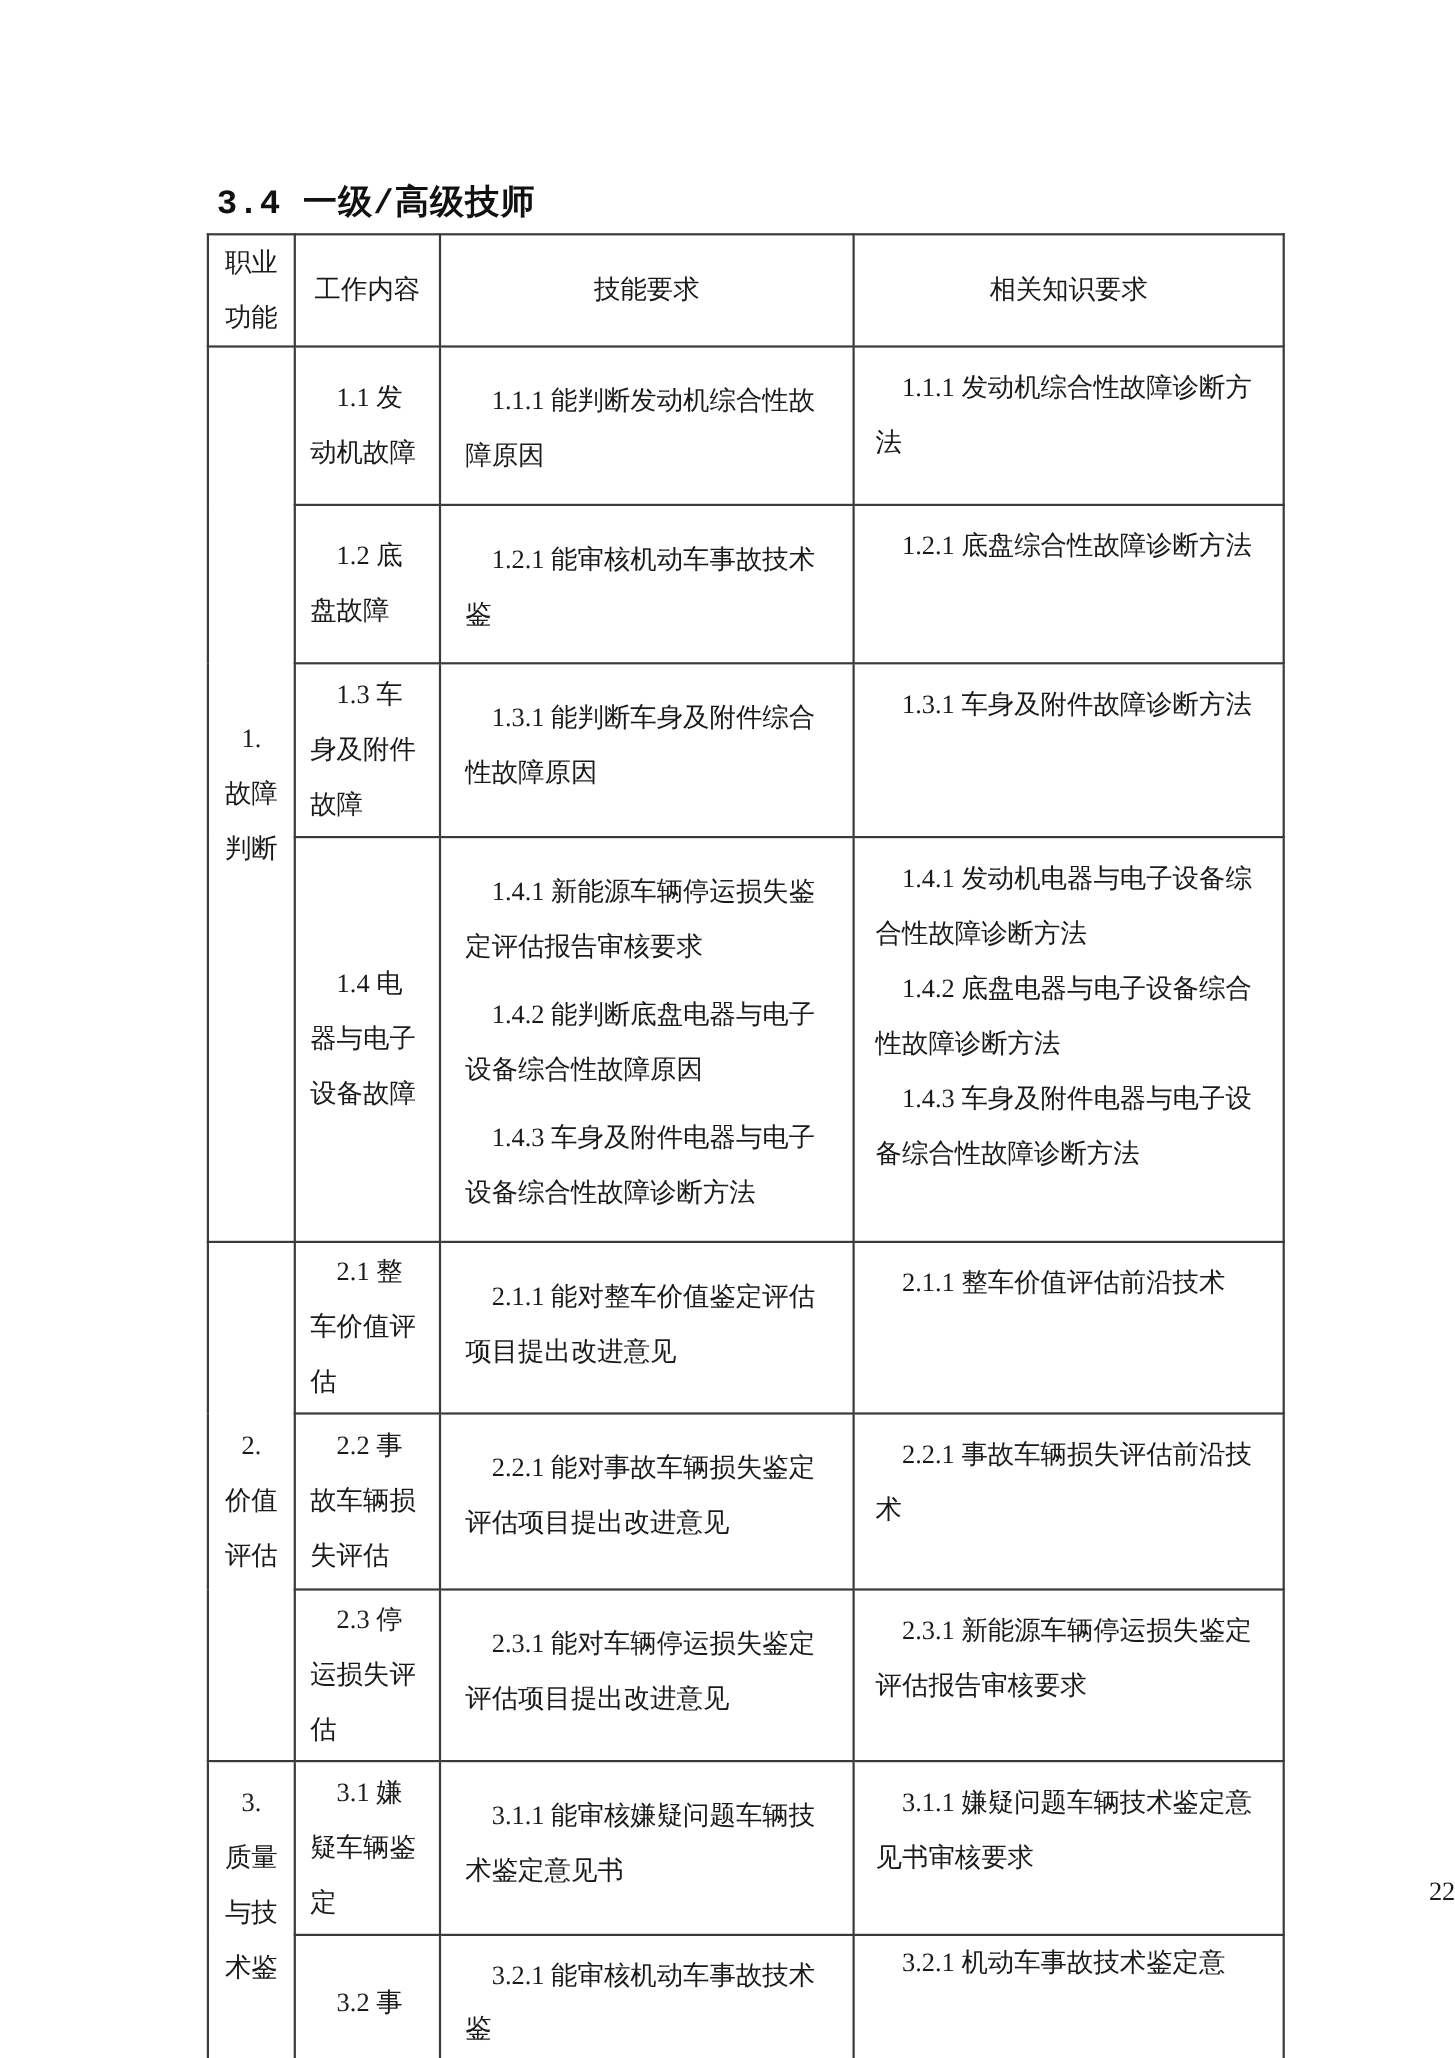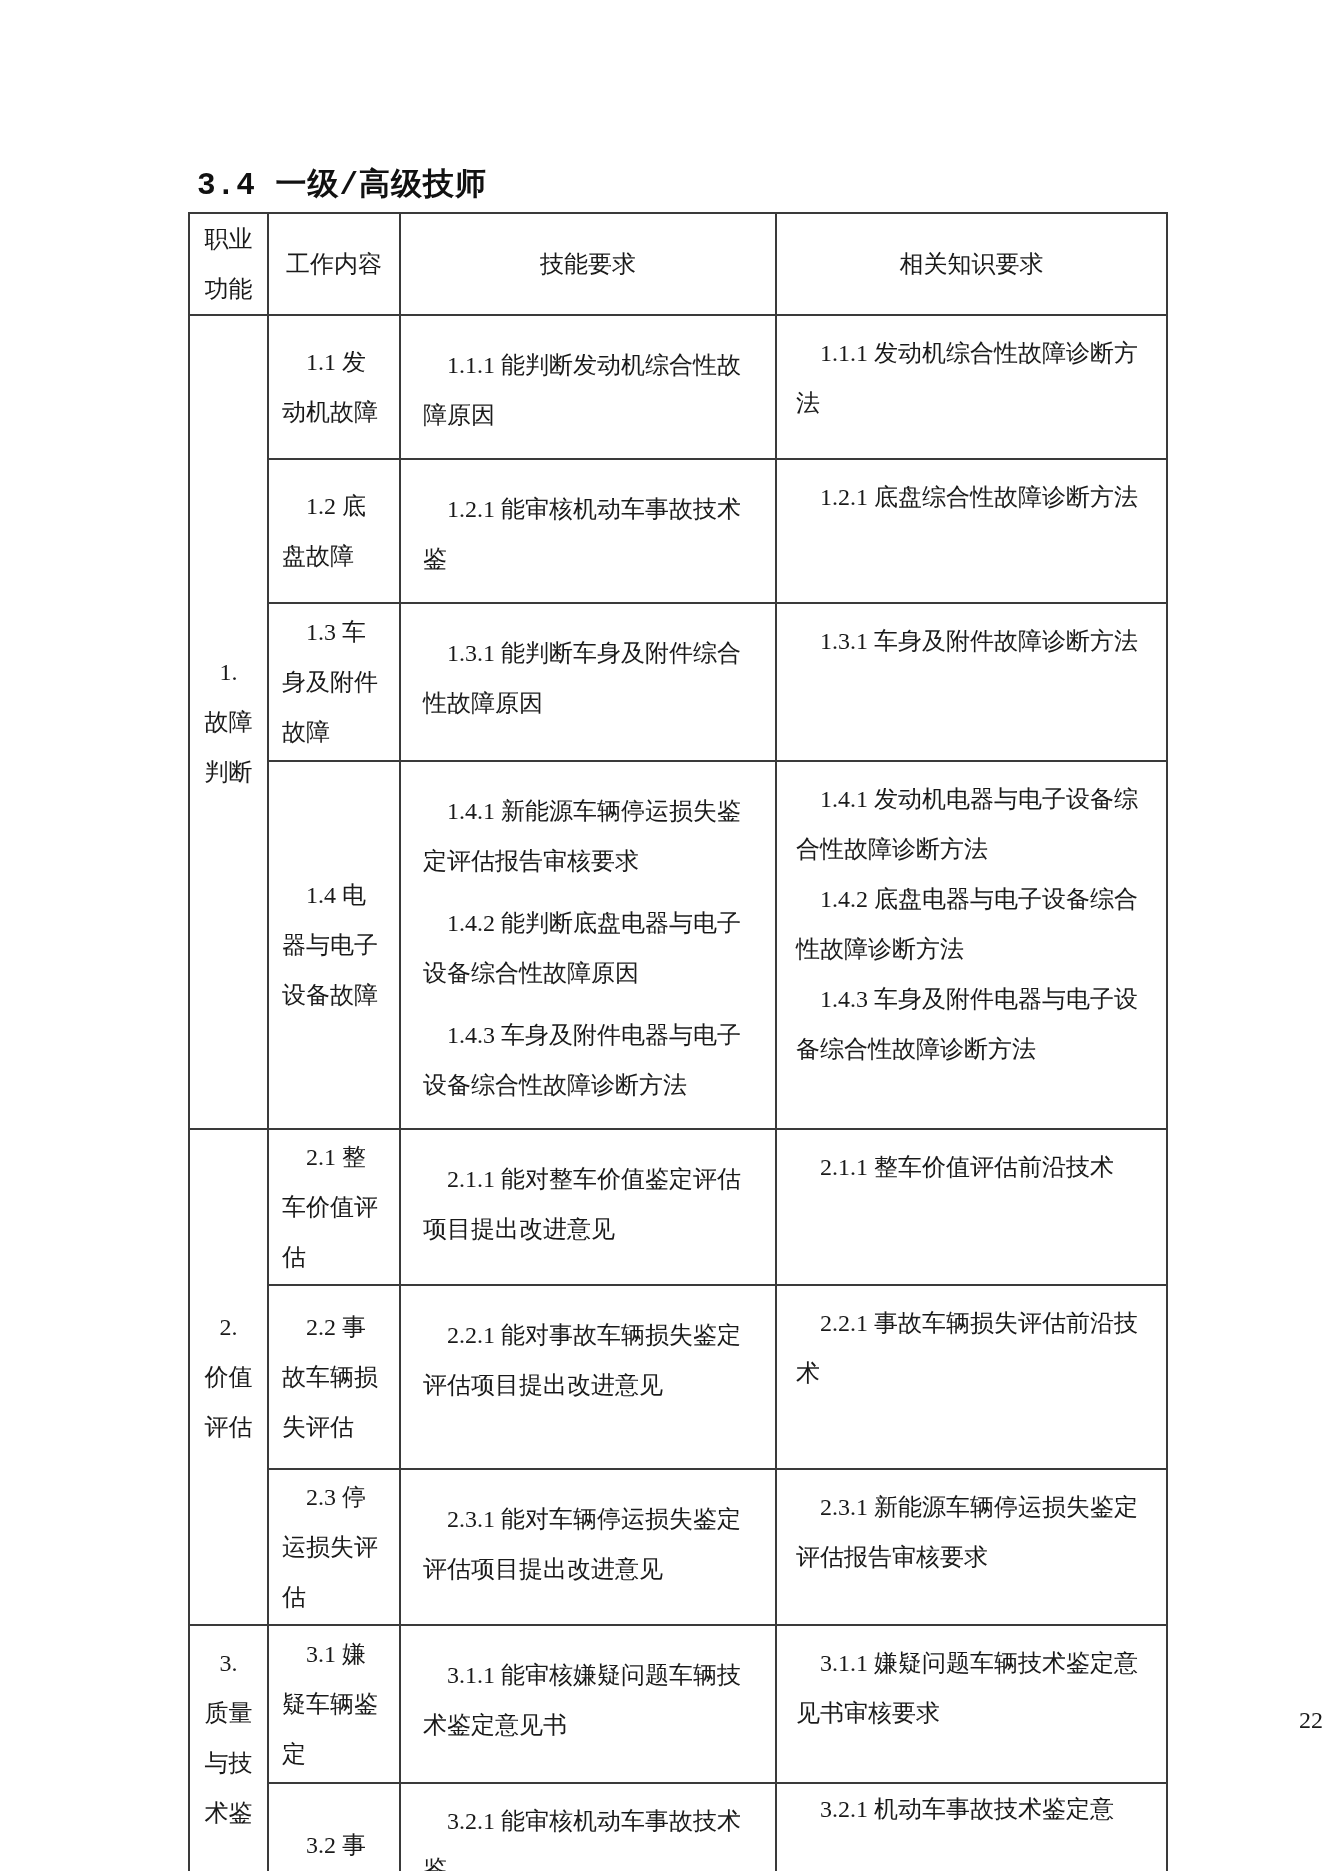--- a/index.html
+++ b/index.html
@@ -171,21 +171,21 @@
       <td class="c-work">
         <p>2.1 整车价值评估</p>
       </td>
       <td class="c-skill">
         <p>2.1.1 能对整车价值鉴定评估项目提出改进意见</p>
       </td>
       <td class="c-knw">
         <p>2.1.1 整车价值评估前沿技术</p>
       </td>
     </tr>
-    <tr style="height:184px">
+    <tr style="height:160px">
       <td class="c-work">
         <p>2.2 事故车辆损失评估</p>
       </td>
       <td class="c-skill">
         <p>2.2.1 能对事故车辆损失鉴定评估项目提出改进意见</p>
       </td>
       <td class="c-knw">
         <p>2.2.1 事故车辆损失评估前沿技术</p>
       </td>
     </tr>

